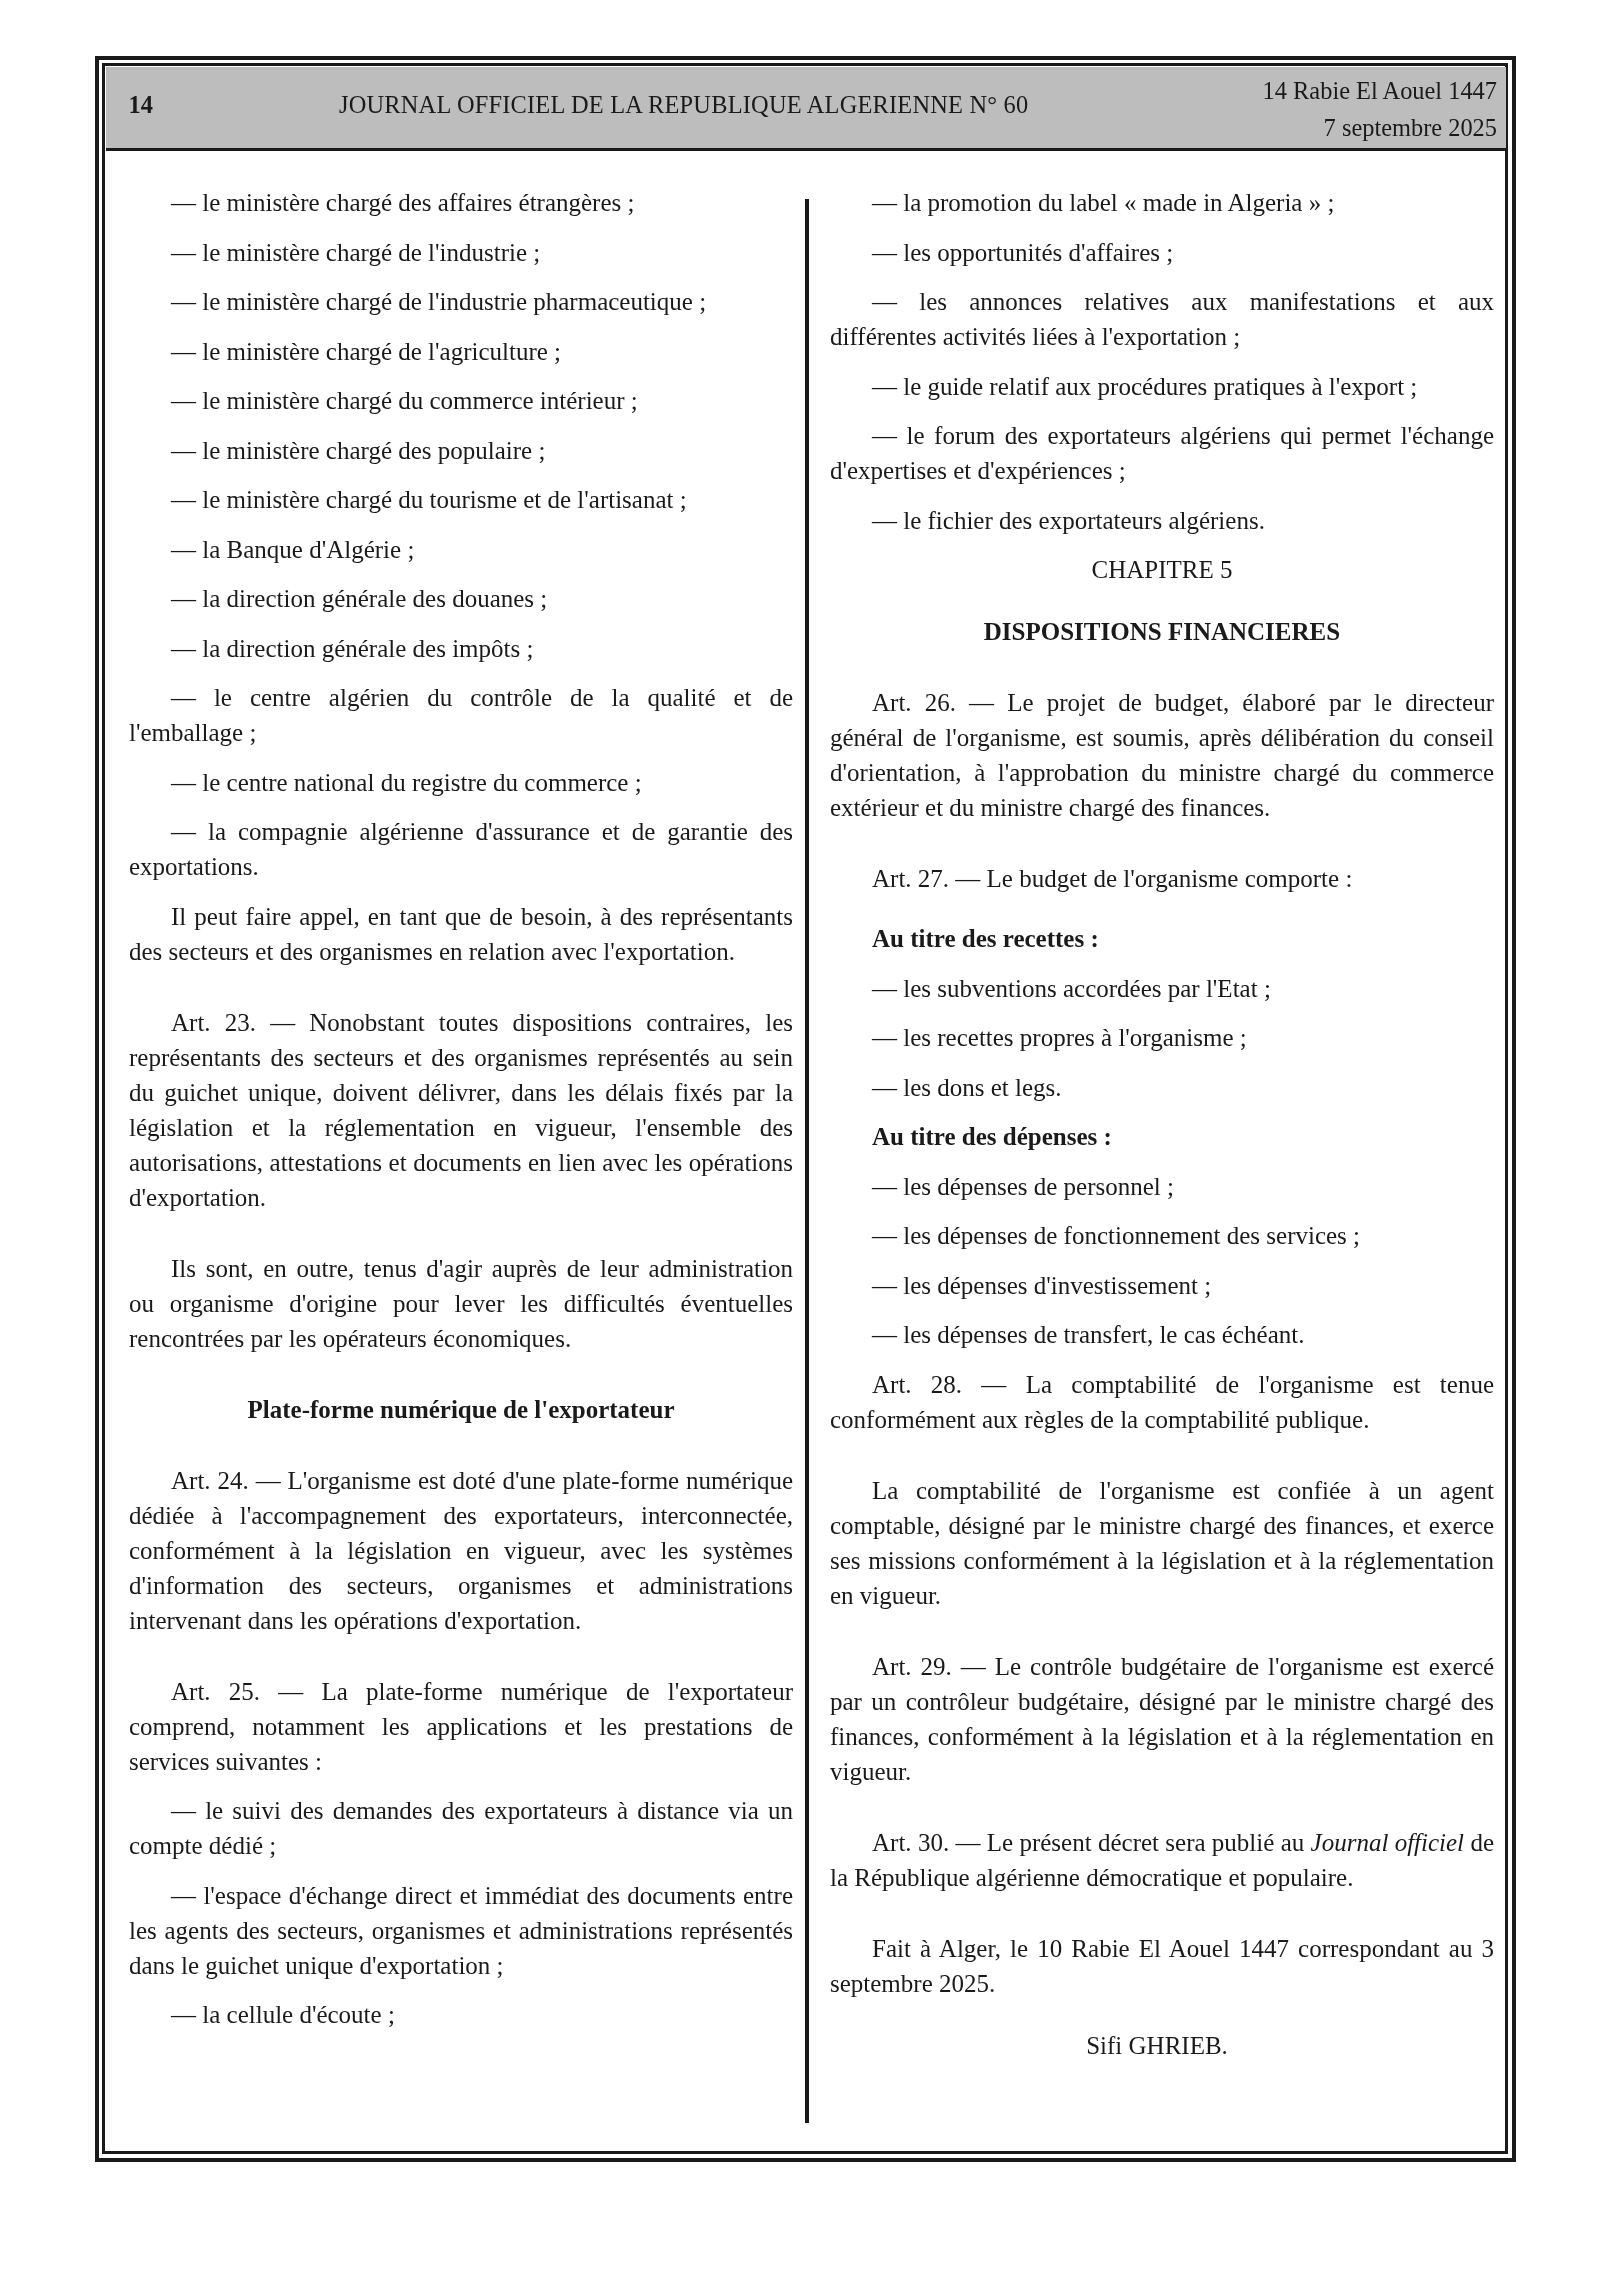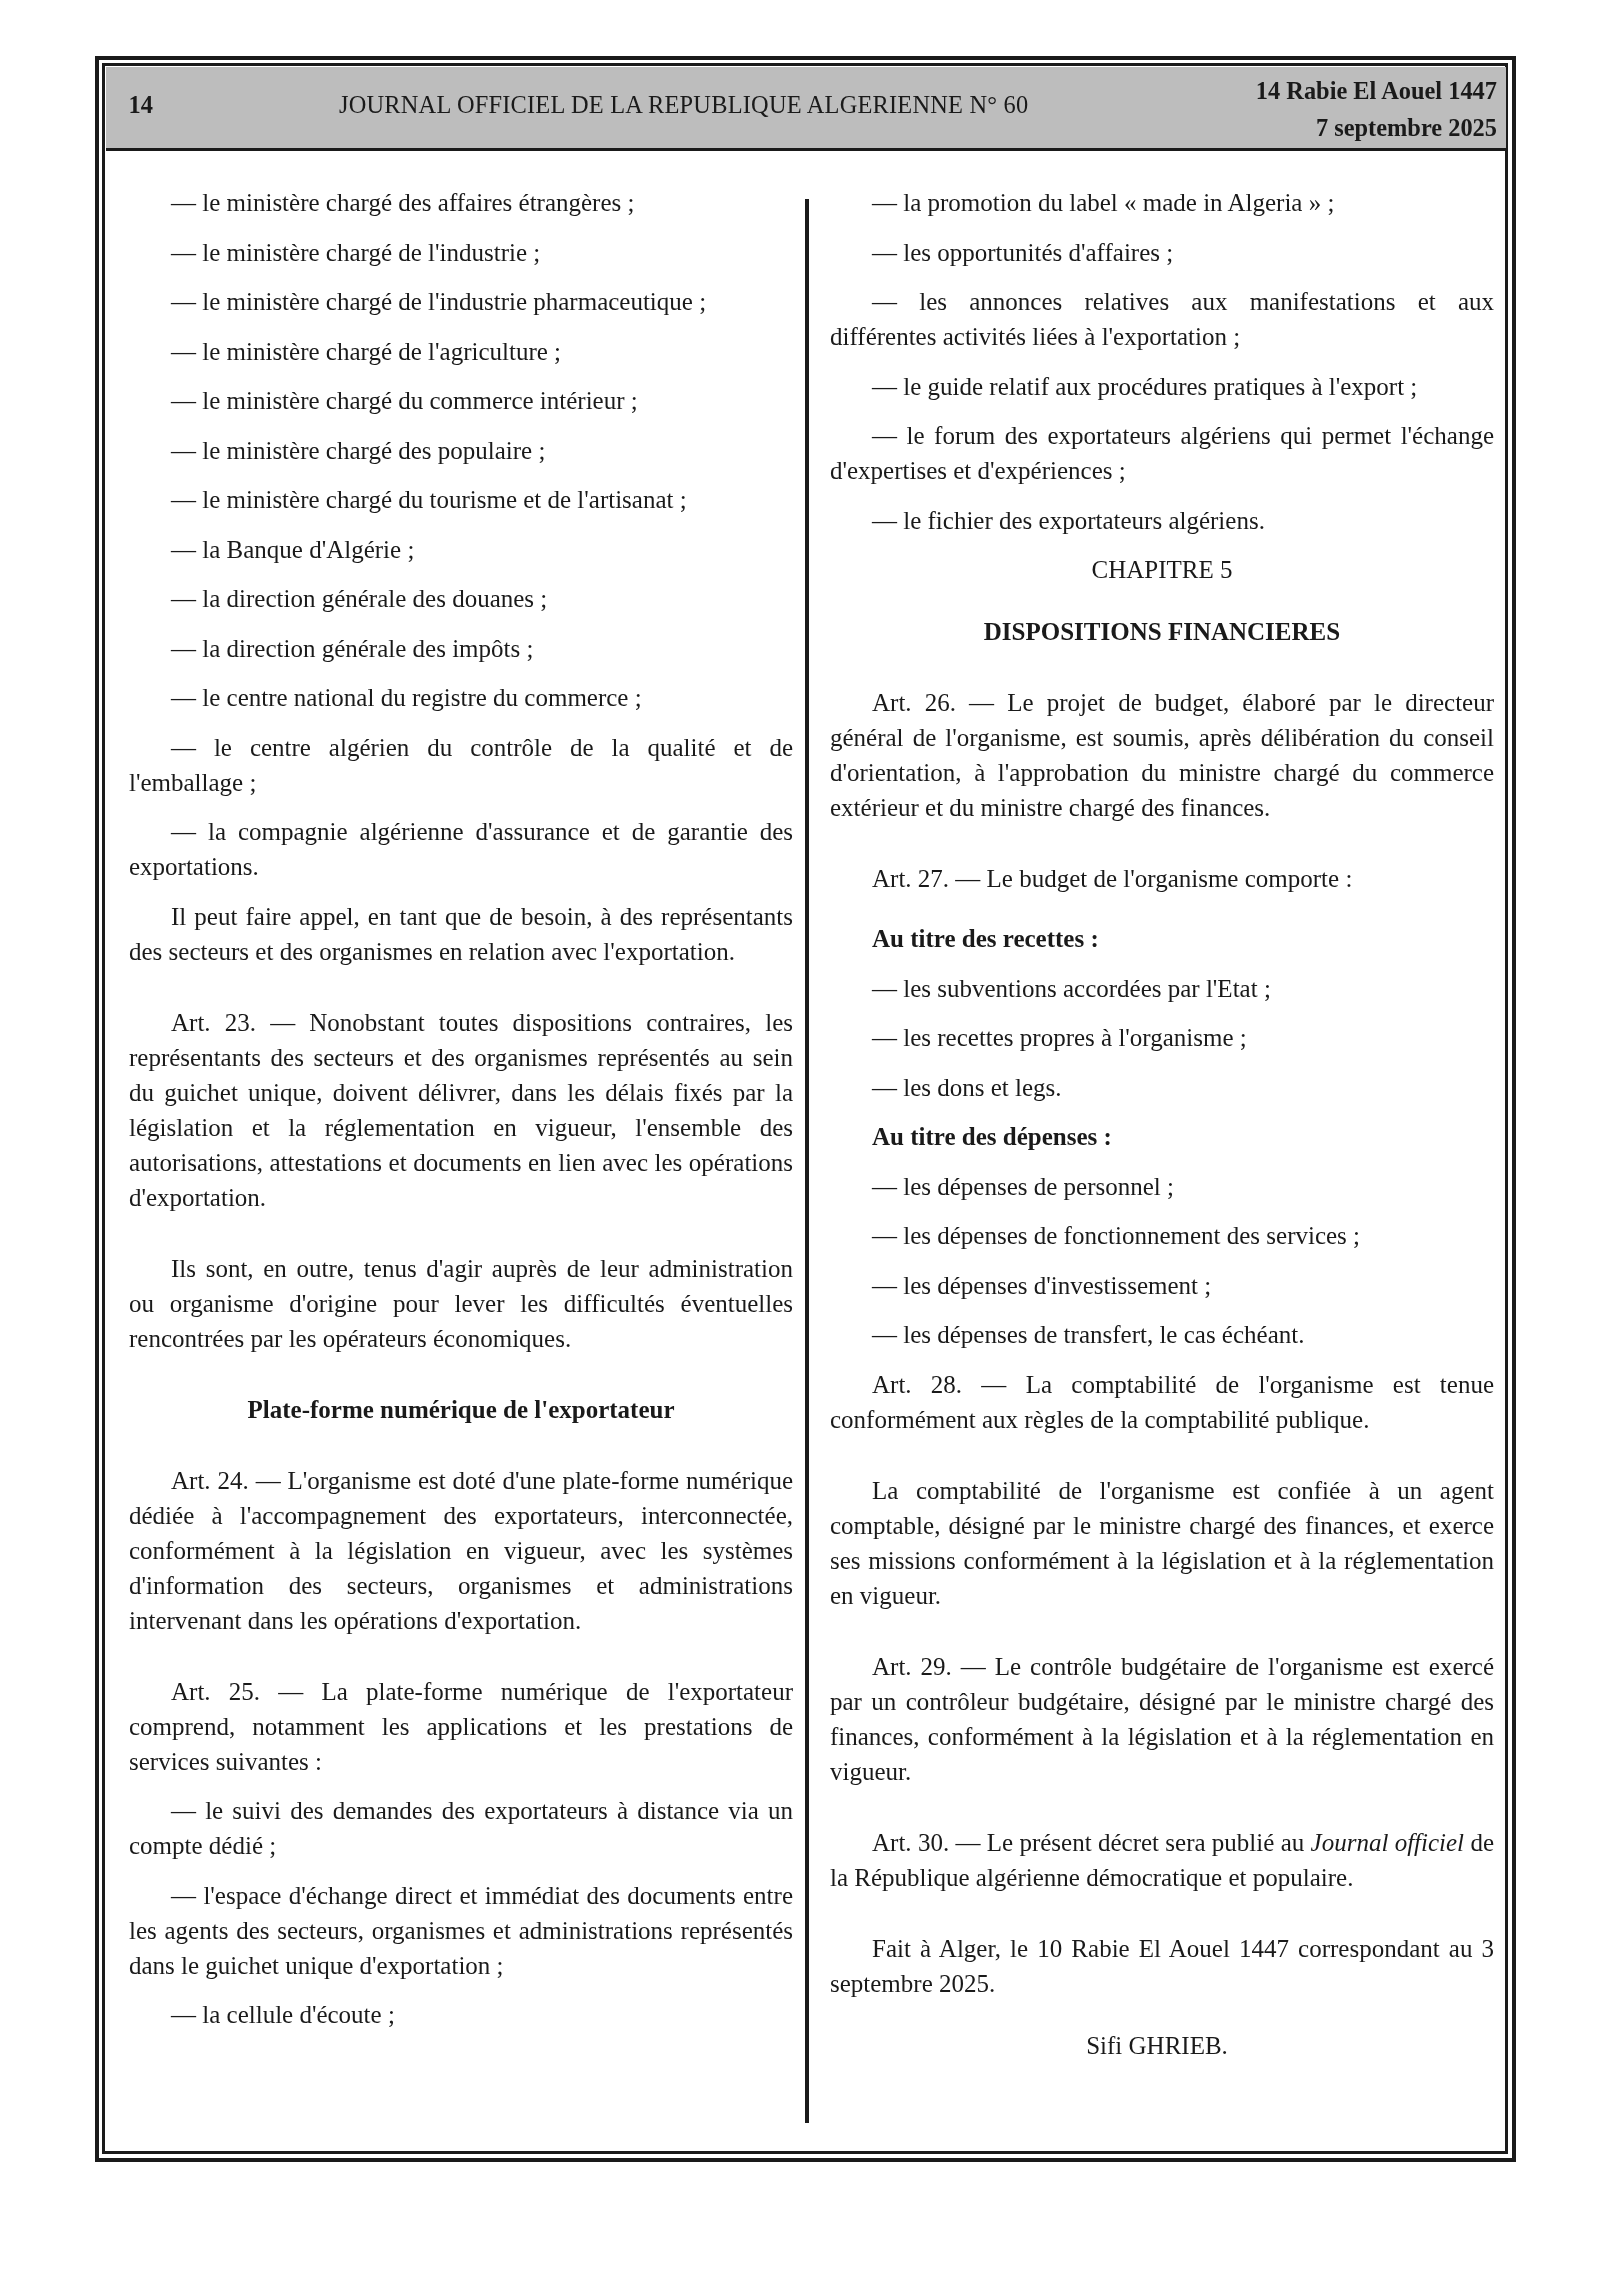--- a/index.html
+++ b/index.html
@@ -8,21 +8,21 @@
 
   .frame-outer { position:absolute; left:95px; top:56px; width:1413px; height:2098px;
                  border:4.5px solid #1a1a1a; box-sizing:content-box; }
   .frame-inner { position:absolute; left:102px; top:63px; width:1400px; height:2085px;
                  border:3.6px solid #1a1a1a; box-sizing:content-box; }
 
   .header { position:absolute; left:106px; top:67px; width:1400px; height:81px;
             background:#bdbdbd; border-bottom:3.6px solid #1a1a1a; }
   .hdr-page { position:absolute; left:22.6px; top:24.4px; font-size:24.4px; font-weight:bold; }
   .hdr-title { position:absolute; left:233px; top:24.4px; font-size:24.4px; font-weight:normal; letter-spacing:0.2px; }
-  .hdr-date { position:absolute; right:9px; top:4.5px; text-align:right; font-size:24.4px; font-weight:bold; line-height:37px; }
+  .hdr-date { position:absolute; right:9px; top:4.5px; text-align:right; font-size:24.4px; font-weight:normal; line-height:37px; }
 
   .divider { position:absolute; left:805px; top:199px; width:3.6px; height:1924px; background:#1a1a1a; }
 
   .col { position:absolute; top:185px; width:664px; font-size:25px; line-height:35px; }
   .col.left { left:129px; }
   .col.right { left:830px; }
 
   .p { margin:0; text-align:justify; text-indent:42px; }
   .p.li { margin-bottom:14.5px; }
   .gap { margin-bottom:36px; }
@@ -54,22 +54,22 @@
   <p class="p li">— le ministère chargé des affaires étrangères ;</p>
   <p class="p li">— le ministère chargé de l'industrie ;</p>
   <p class="p li">— le ministère chargé de l'industrie pharmaceutique ;</p>
   <p class="p li">— le ministère chargé de l'agriculture ;</p>
   <p class="p li">— le ministère chargé du commerce intérieur ;</p>
   <p class="p li">— le ministère chargé des populaire ;</p>
   <p class="p li">— le ministère chargé du tourisme et de l'artisanat ;</p>
   <p class="p li">— la Banque d'Algérie ;</p>
   <p class="p li">— la direction générale des douanes ;</p>
   <p class="p li">— la direction générale des impôts ;</p>
+  <p class="p li">— le centre algérien du contrôle de la qualité et de l'emballage ;</p>
   <p class="p li">— le centre national du registre du commerce ;</p>
-  <p class="p li">— le centre algérien du contrôle de la qualité et de l'emballage ;</p>
   <p class="p li gap">— la compagnie algérienne d'assurance et de garantie des exportations.</p>
 
   <p class="p gap">Il peut faire appel, en tant que de besoin, à des représentants des secteurs et des organismes en relation avec l'exportation.</p>
   <p class="p gap">Art. 23. — Nonobstant toutes dispositions contraires, les représentants des secteurs et des organismes représentés au sein du guichet unique, doivent délivrer, dans les délais fixés par la législation et la réglementation en vigueur, l'ensemble des autorisations, attestations et documents en lien avec les opérations d'exportation.</p>
   <p class="p gap">Ils sont, en outre, tenus d'agir auprès de leur administration ou organisme d'origine pour lever les difficultés éventuelles rencontrées par les opérateurs économiques.</p>
 
   <p class="p center bold gap">Plate-forme numérique de l'exportateur</p>
 
   <p class="p gap">Art. 24. — L'organisme est doté d'une plate-forme numérique dédiée à l'accompagnement des exportateurs, interconnectée, conformément à la législation en vigueur, avec les systèmes d'information des secteurs, organismes et administrations intervenant dans les opérations d'exportation.</p>
   <p class="p li">Art. 25. — La plate-forme numérique de l'exportateur comprend, notamment les applications et les prestations de services suivantes :</p>

